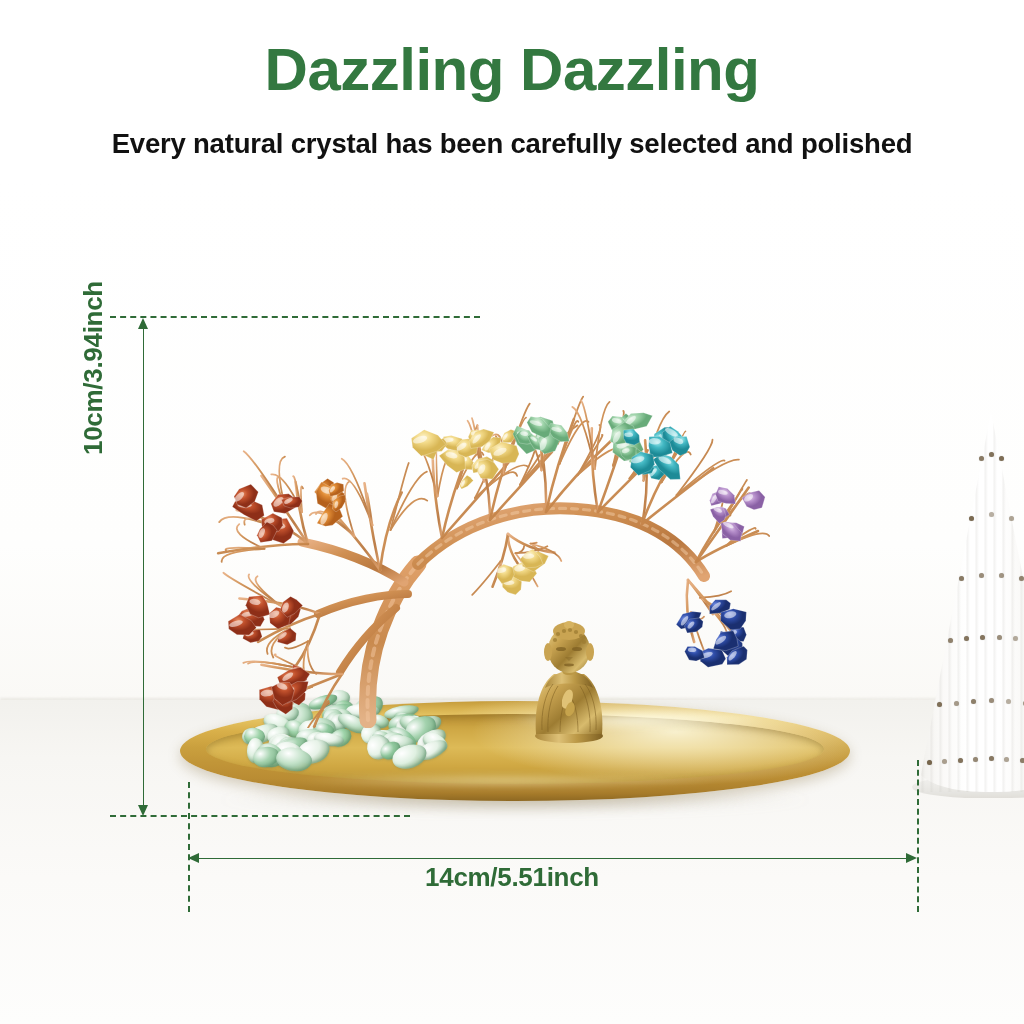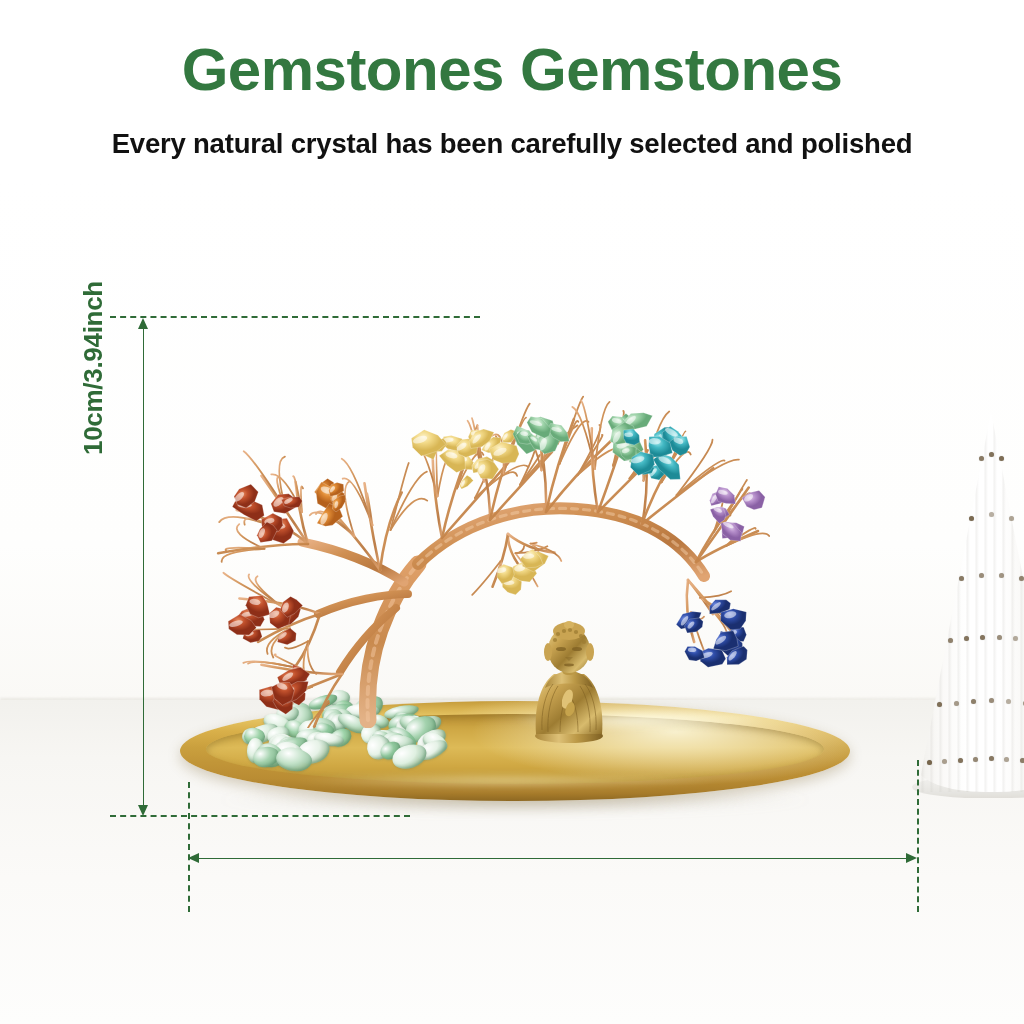--- a/index.html
+++ b/index.html
@@ -907,16 +907,17 @@
   <div class="arrowhead ah-up" style="left:138px; top:318px;"></div>
   <div class="arrowhead ah-down" style="left:138px; top:805px;"></div>
   <div id="height-label">10cm/3.94inch</div>
 
   <div class="dash-v" style="left:188px; top:782px; height:130px;"></div>
   <div class="dash-v" style="left:917px; top:760px; height:152px;"></div>
 
   <div class="arrow-line-h" style="left:196px; top:858px; width:715px;"></div>
   <div class="arrowhead ah-left" style="left:188px; top:853px;"></div>
   <div class="arrowhead ah-right" style="left:906px; top:853px;"></div>
+  <div id="width-label">14cm/5.51inch</div>
 </div>
 
-<div id="title">Gemstones Gemstones</div>
+<div id="title">Dazzling Dazzling</div>
 <div id="subtitle">Every natural crystal has been carefully selected and polished</div>
 
 </body></html>

